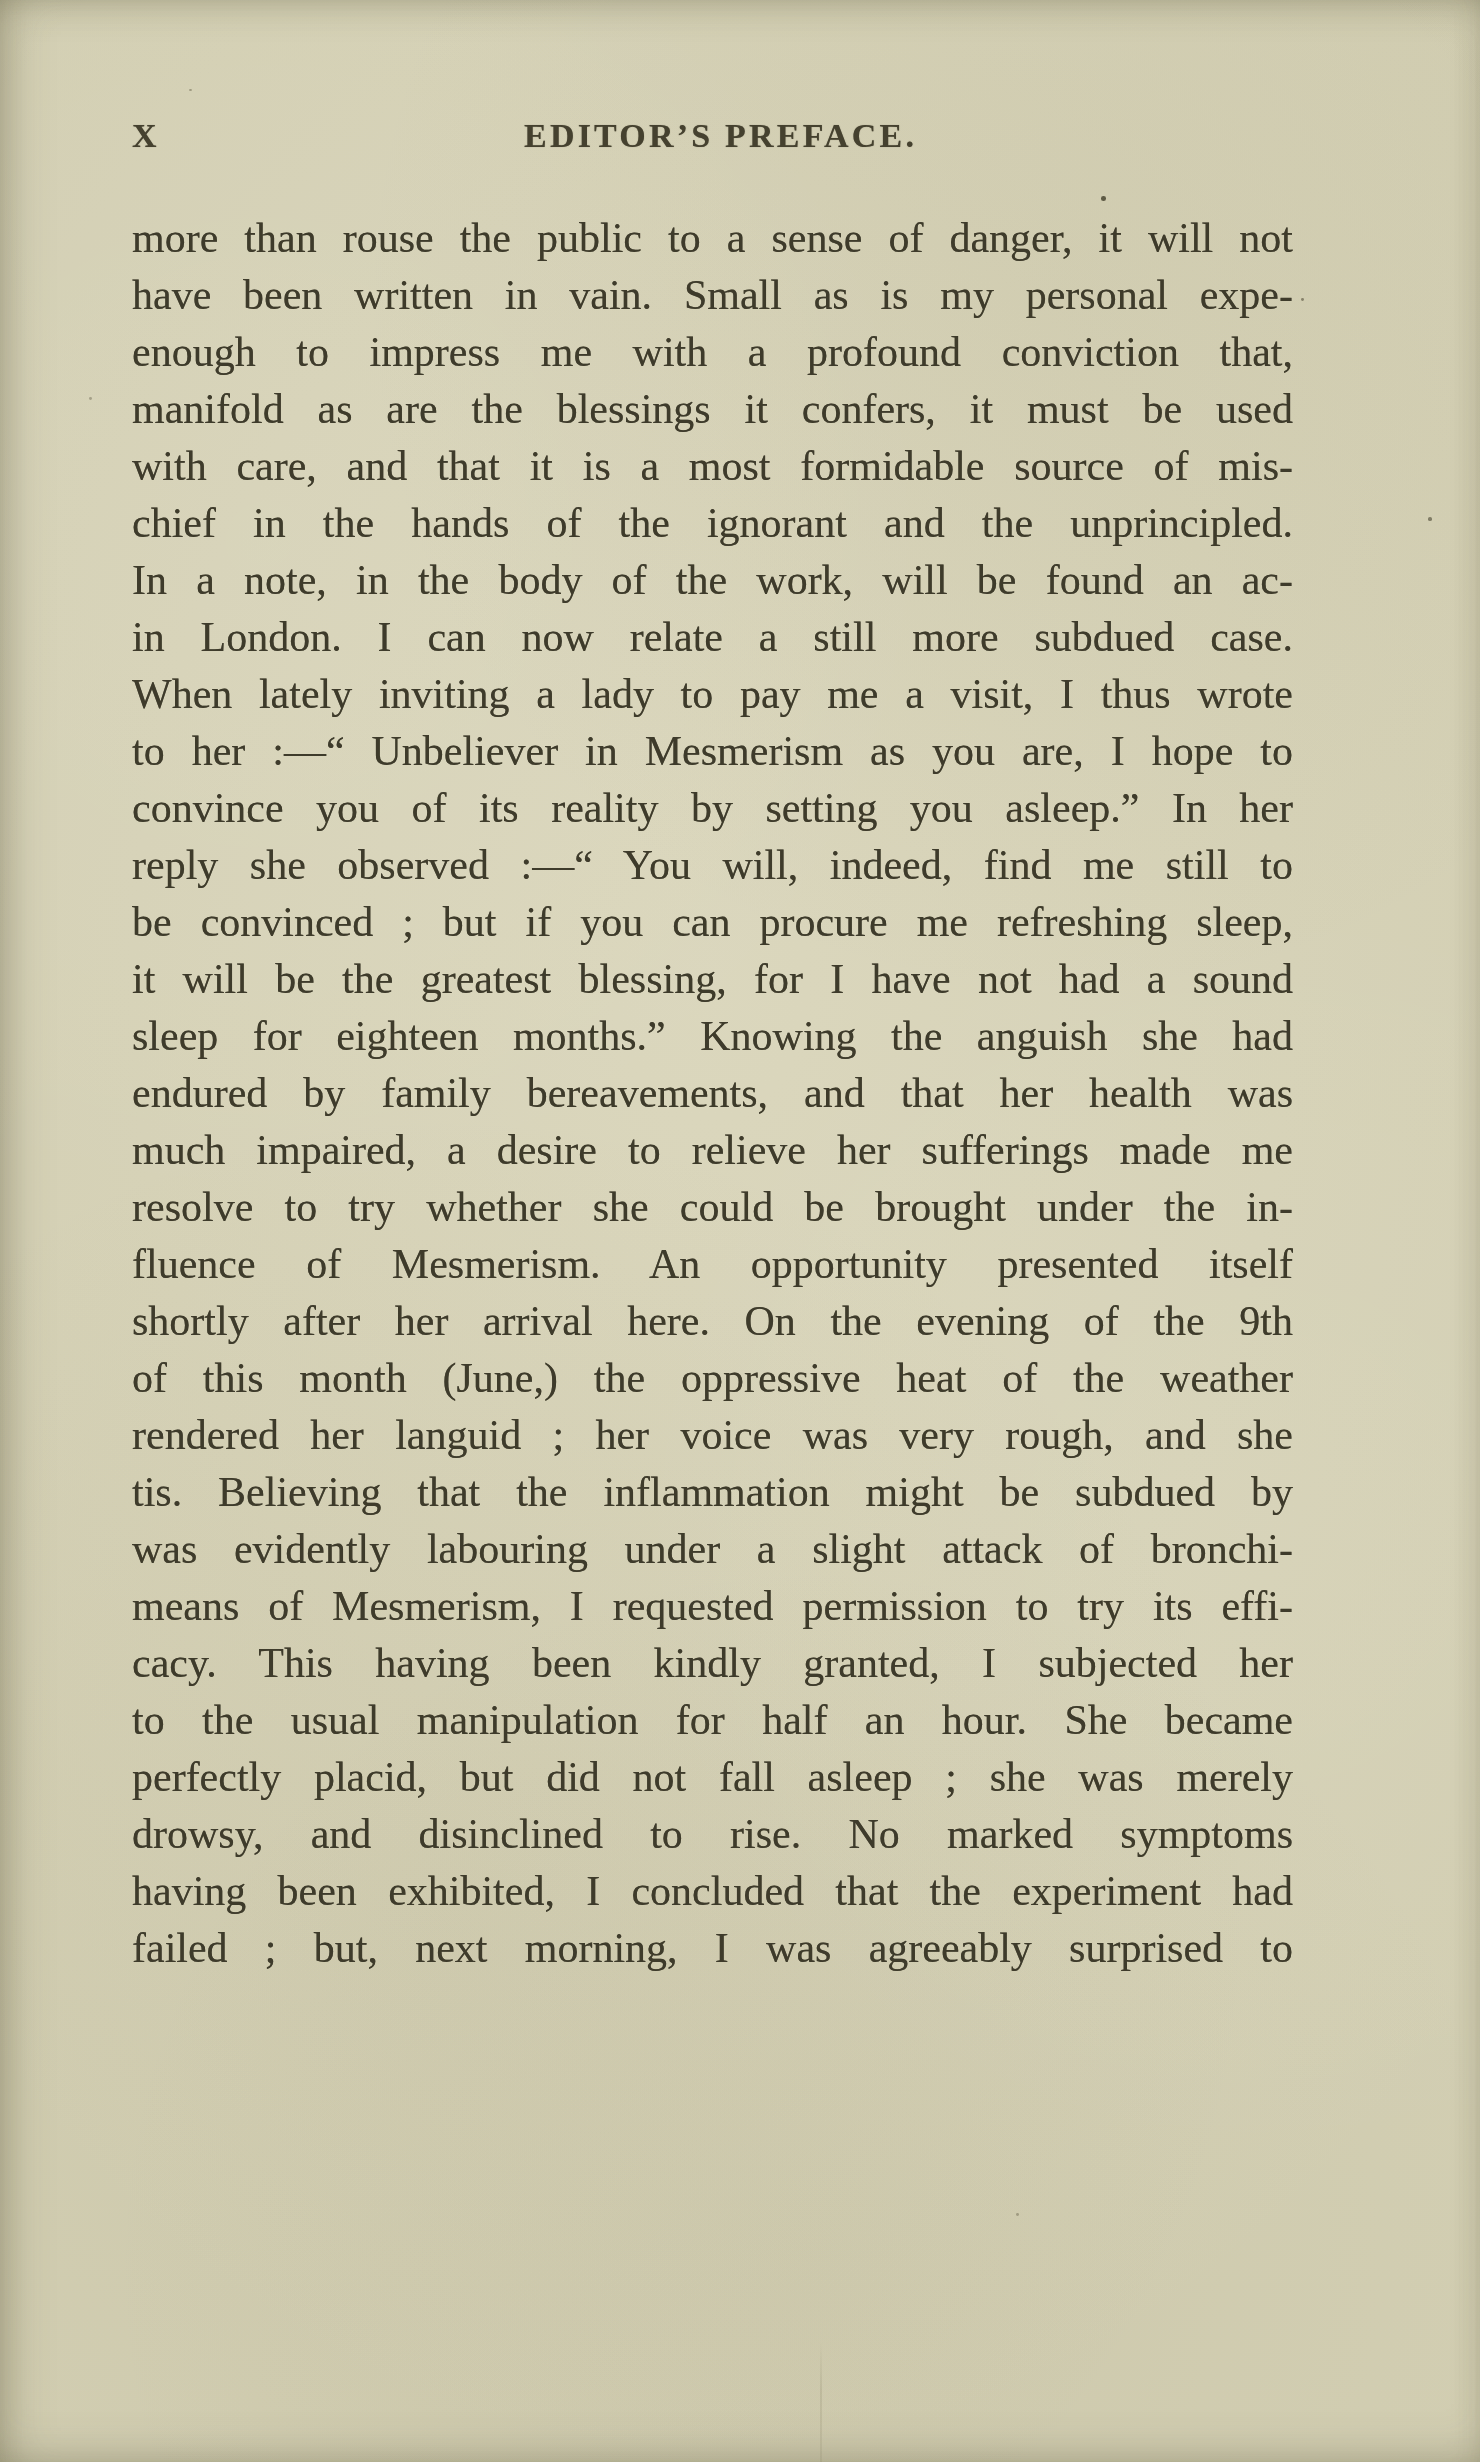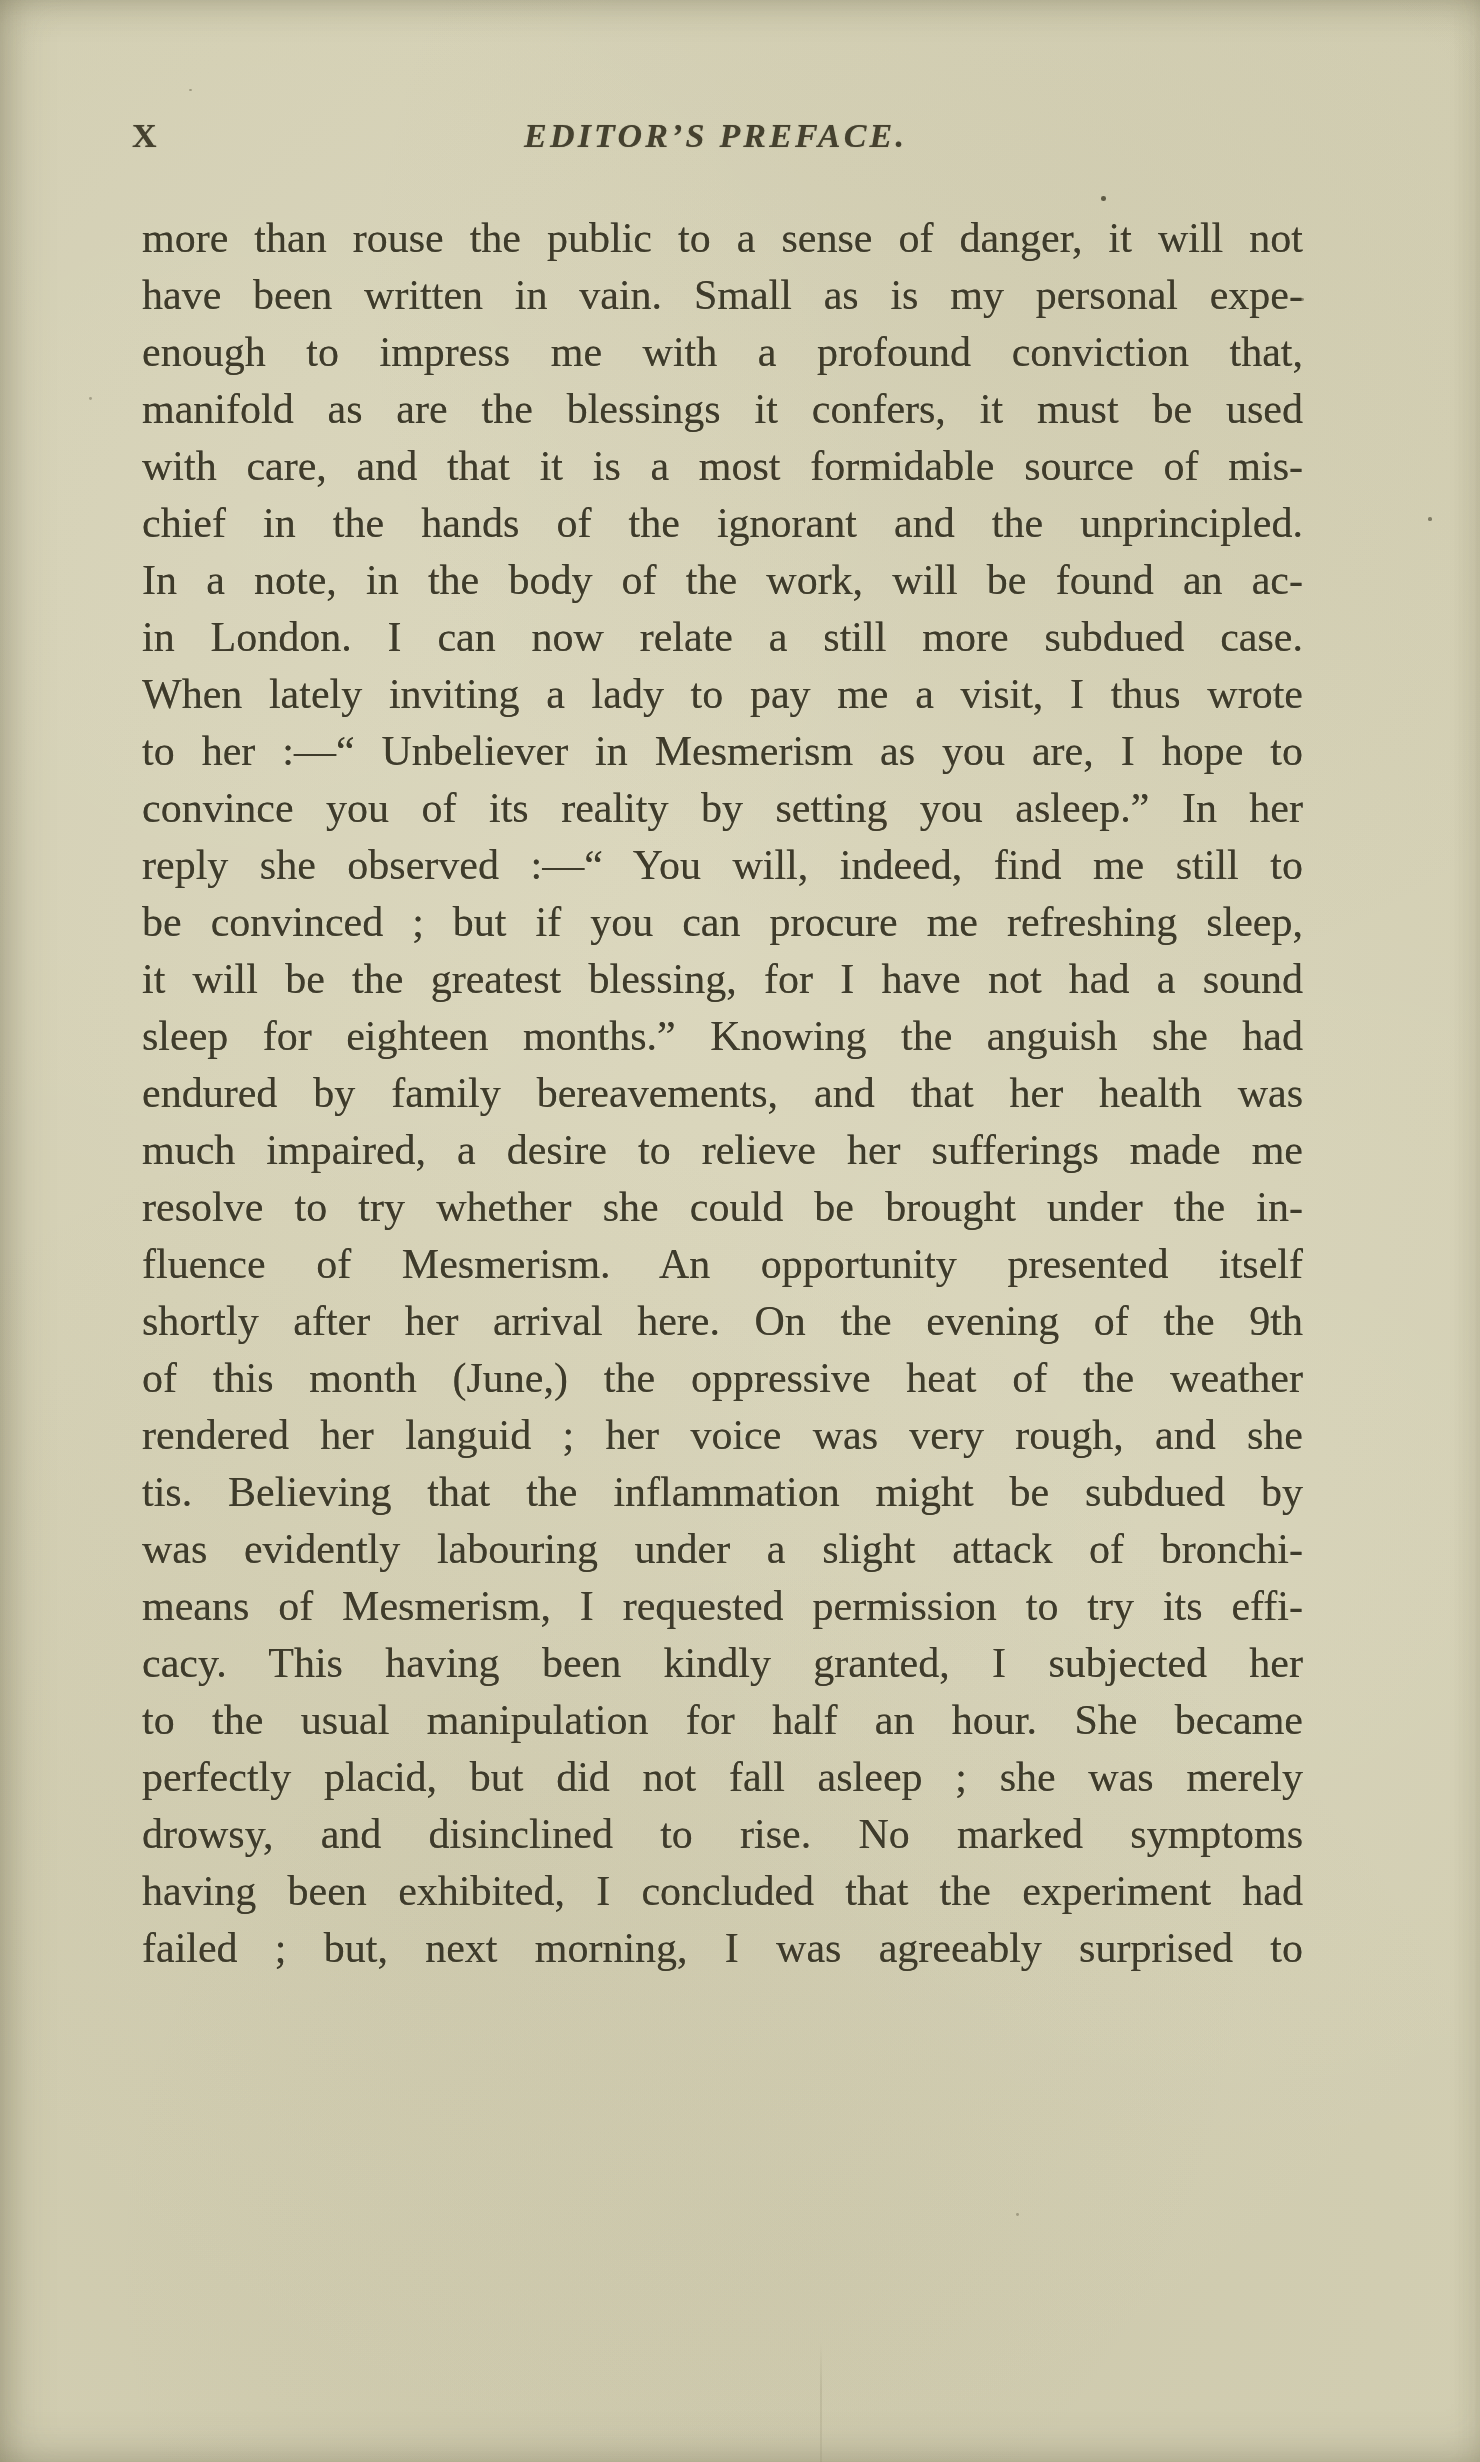--- a/index.html
+++ b/index.html
@@ -59,32 +59,30 @@
     position: absolute;
     left: 524px;
     top: 119px;
     font-size: 34px;
     font-weight: 700;
     letter-spacing: 3.2px;
     line-height: 34px;
     white-space: nowrap;
     color: #45412f;
     text-shadow: 0 0 0.9px rgba(69,65,47,0.5);
-    font-style: italic;
   }
   .body-text {
     position: absolute;
     left: 132px;
     top: 210px;
     width: 1161px;
     font-size: 42px;
     line-height: 57px;
     color: #3e3b2b;
     text-shadow: 0 0 0.6px rgba(62,59,43,0.65);
-    margin-left: 10px;
   }
   .body-text .line {
     text-align: justify;
     text-align-last: justify;
     height: 57px;
     overflow: visible;
   }
   .speck {
     position: absolute;
     background: #4a4632;

